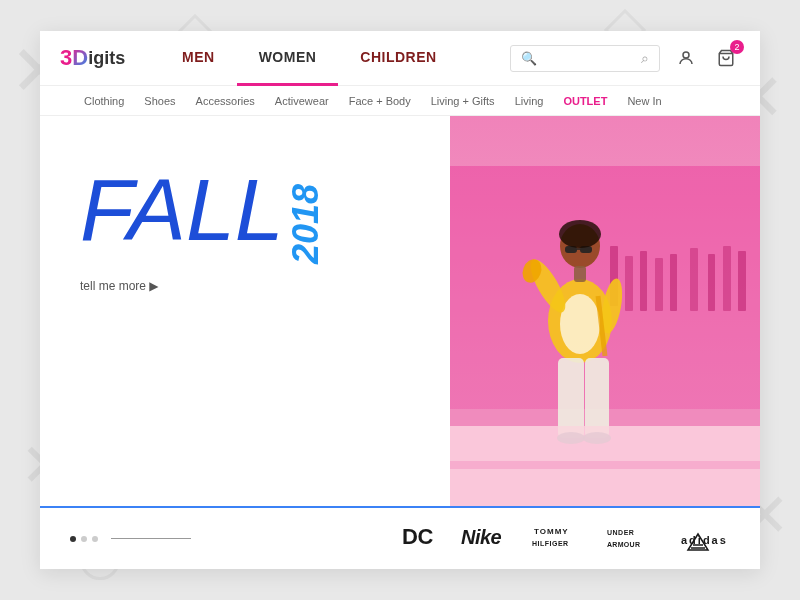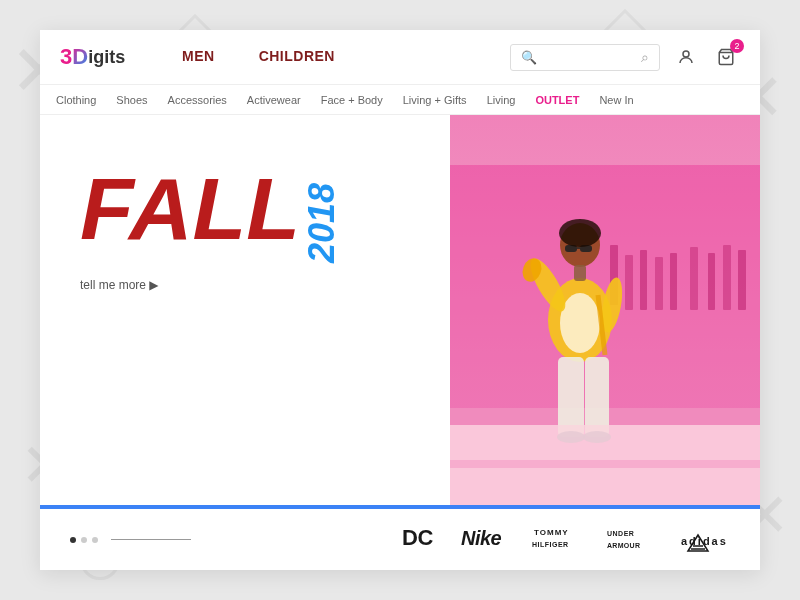--- a/index.html
+++ b/index.html
@@ -147,21 +147,21 @@
       font-size: 9px;
       display: flex;
       align-items: center;
       justify-content: center;
     }
 
     
     .sub-nav {
       display: flex;
       align-items: center;
-      padding: 0 16px;
+      padding: 0 44px;
       height: 30px;
       border-bottom: 1px solid #eee;
       background: white;
       gap: 20px;
     }
 
     .sub-nav-item {
       font-size: 11px;
       color: #666;
       cursor: pointer;
@@ -194,22 +194,22 @@
       font-weight: 900;
       color: #e91e8c;
       letter-spacing: 1px;
       text-transform: uppercase;
       font-style: italic;
       margin-bottom: 2px;
     }
 
     .hero-fall {
       font-size: 88px;
-      font-weight: 700;
-      color: #b91c1c;
+      font-weight: 400;
+      color: #1d4ed8;
       line-height: 1;
       text-transform: uppercase;
       font-style: italic;
       display: inline-block;
     }
 
     .hero-year {
       font-size: 36px;
       font-weight: 900;
       color: #2196F3;
@@ -259,21 +259,21 @@
       background: #f5c6d8;
       position: relative;
     }
 
     
     .bottom-bar {
       display: flex;
       align-items: center;
       padding: 14px 30px;
       background: white;
-      border-top: 4px solid #3b82f6;
+      border-top: 2px solid #3b82f6;
     }
 
     .dots-nav {
       display: flex;
       align-items: center;
       gap: 5px;
     }
 
     .dot {
       width: 6px;
@@ -414,20 +414,21 @@
   <div class="header">
 
     <div class="logo">
       <span class="logo-3">3</span>
       <span class="logo-d">D</span>
       <span class="logo-igits">igits</span>
     </div>
 
     <nav class="nav-tabs">
       <div class="nav-tab">MEN</div>
+      <div class="nav-tab active">WOMEN</div>
       <div class="nav-tab">CHILDREN</div>
     </nav>
 
     <div class="search-bar">
       <input class="search-input" type="text" placeholder="🔍" style="">
       <span class="search-icon">⌕</span>
     </div>
 
     <div class="header-icons">
       <div class="header-icon">

